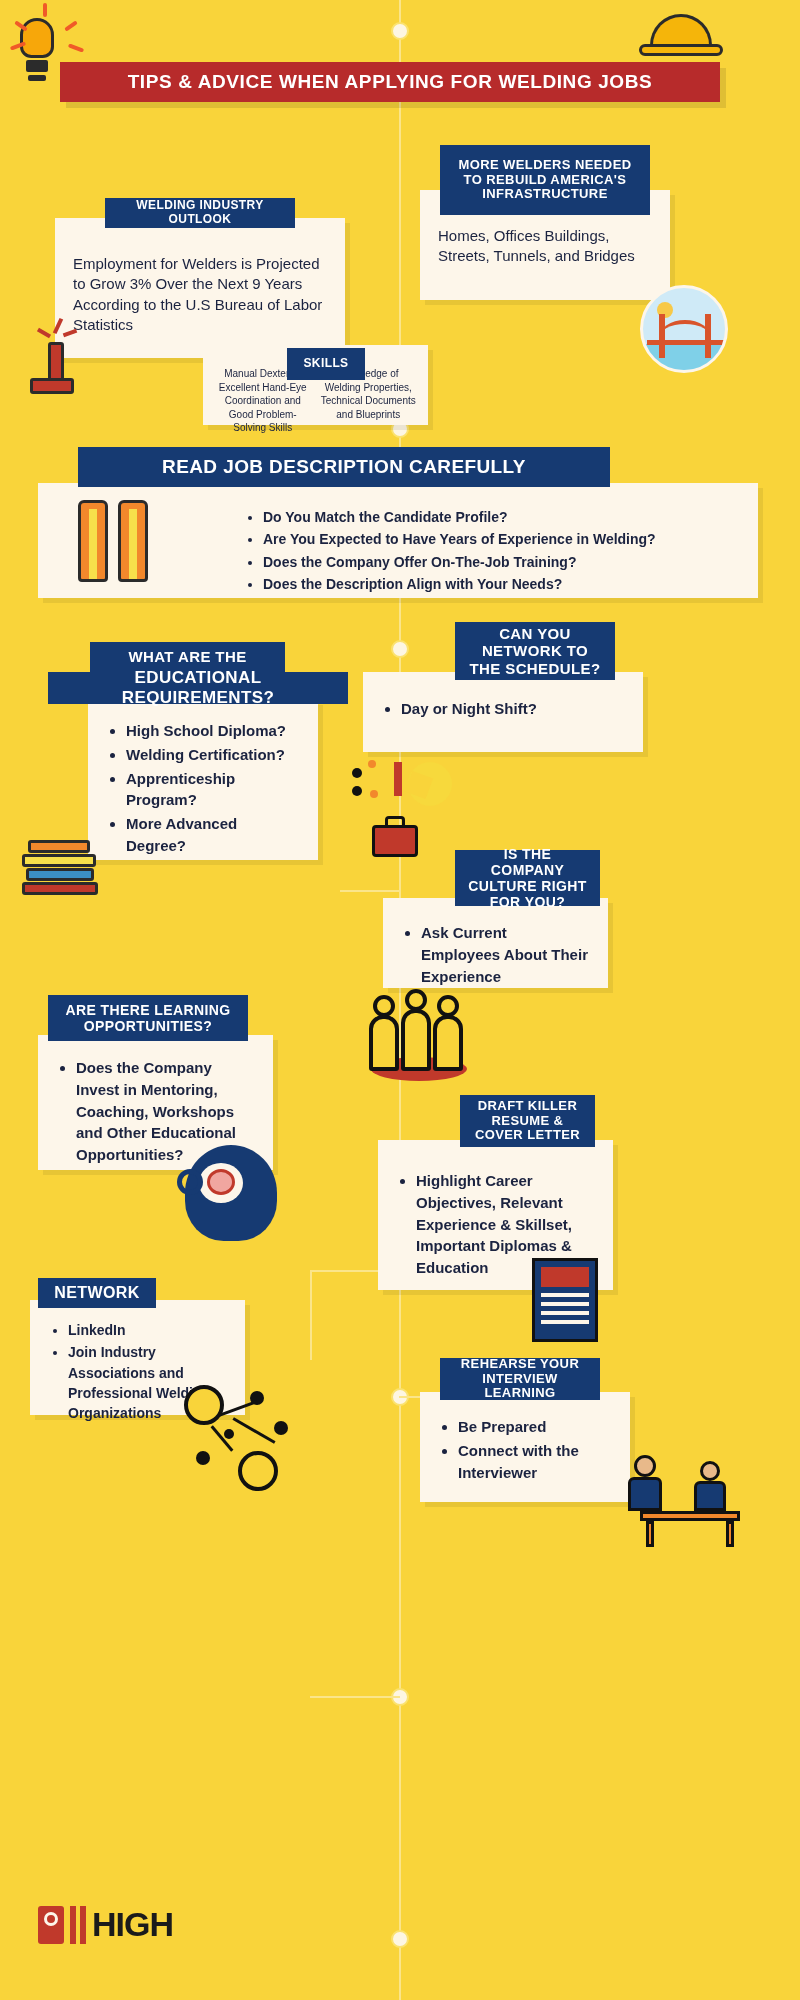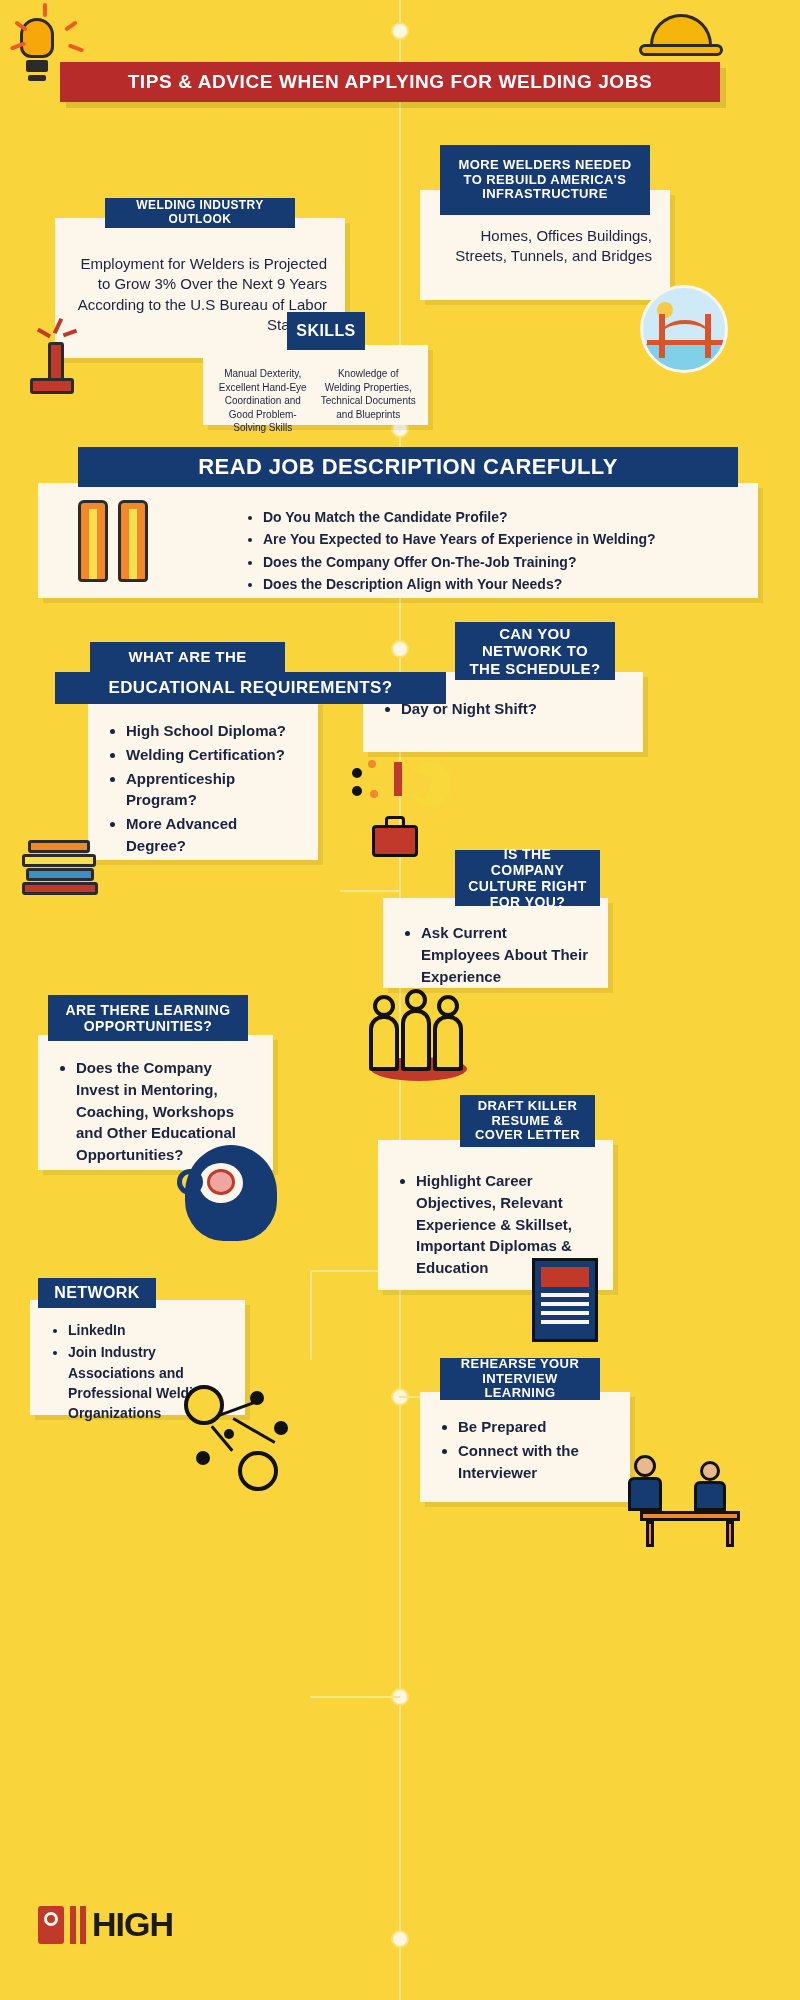--- a/index.html
+++ b/index.html
@@ -58,21 +58,21 @@
   
   .card {
     position:absolute;
     background:#fdf6ea;
     color:#1b2340;
     box-shadow: 5px 5px 0 rgba(0,0,0,0.07);
   }
   .card .body { padding:14px 18px; font-size:14px; line-height:1.45; }
   .card ul { margin:0; padding-left:20px; }
   .card li { margin:2px 0;font-weight:bold; }
-  .center { text-align:right; }
+  .center { text-align:left; }
 
   
   .icon { position:absolute; }
 
   
   .bulb-glass { width:34px;height:40px;border-radius:18px 18px 12px 12px;background:#f7a70a;border:3px solid #2b2b2b; }
   .bulb-base { width:22px;height:12px;background:#2b2b2b;margin:2px auto 0;border-radius:2px; }
   .ray { position:absolute;background:#f05a28;height:4px;border-radius:2px; }
 
   
@@ -190,29 +190,29 @@
     <div class="bridge-circle" style="position:relative;overflow:hidden">
       <div style="position:absolute;left:0;bottom:0;width:88px;height:26px;background:#7fd0e8"></div>
       <div style="position:absolute;left:14px;top:14px;width:16px;height:16px;border-radius:50%;background:#f7c948"></div>
       <div style="position:absolute;left:16px;top:26px;width:6px;height:44px;background:#d9542b"></div>
       <div style="position:absolute;left:62px;top:26px;width:6px;height:44px;background:#d9542b"></div>
       <div style="position:absolute;left:4px;top:52px;width:80px;height:5px;background:#d9542b"></div>
       <div style="position:absolute;left:16px;top:32px;width:52px;height:18px;border-top:4px solid #d9542b;border-radius:50%/100% 100% 0 0"></div>
     </div>
   </div>
 
-  <div class="chip" style="left:287px;top:312px;width:78px;height:38px;font-size:16px">SKILLS</div>
+  <div class="chip" style="left:287px;top:348px;width:78px;height:32px;font-size:12px">SKILLS</div>
   <div class="card" style="left:203px;top:345px;width:225px;height:80px">
     <div style="display:flex;gap:10px;padding:22px 12px 0 12px">
       <div style="flex:1;text-align:center;font-size:10px;line-height:1.35">Manual Dexterity, Excellent Hand-Eye Coordination and Good Problem-Solving Skills</div>
       <div style="flex:1;text-align:center;font-size:10px;line-height:1.35">Knowledge of Welding Properties, Technical Documents and Blueprints</div>
     </div>
   </div>
 
-  <div class="chip" style="left:78px;top:447px;width:660px;height:40px;font-size:22px">READ JOB DESCRIPTION CAREFULLY</div>
+  <div class="chip" style="left:78px;top:447px;width:532px;height:40px;font-size:19px">READ JOB DESCRIPTION CAREFULLY</div>
   <div class="card" style="left:38px;top:483px;width:720px;height:115px">
     <div class="body" style="padding-left:205px;padding-top:22px;font-size:14px">
       <ul>
         <li>Do You Match the Candidate Profile?</li>
         <li>Are You Expected to Have Years of Experience in Welding?</li>
         <li>Does the Company Offer On-The-Job Training?</li>
         <li>Does the Description Align with Your Needs?</li>
       </ul>
     </div>
   </div>
@@ -221,21 +221,21 @@
       <div class="vest-l">
           <div class="vest-stripe" style="left:8px"></div>
         </div>
       <div class="vest-r">
           <div class="vest-stripe" style="right:8px"></div>
         </div>
     </div>
   </div>
 
   <div class="chip" style="left:90px;top:642px;width:195px;height:30px;font-size:15px">WHAT ARE THE</div>
-  <div class="chip" style="left:55px;top:672px;width:391px;height:32px;font-size:17px">EDUCATIONAL REQUIREMENTS?</div>
+  <div class="chip" style="left:48px;top:672px;width:300px;height:32px;font-size:17px">EDUCATIONAL REQUIREMENTS?</div>
   <div class="card" style="left:88px;top:700px;width:230px;height:160px">
     <div class="body" style="padding-top:18px;font-size:15px">
       <ul>
         <li>High School Diploma?</li>
         <li>Welding Certification?</li>
         <li>Apprenticeship Program?</li>
         <li>More Advanced Degree?</li>
       </ul>
     </div>
   </div>

